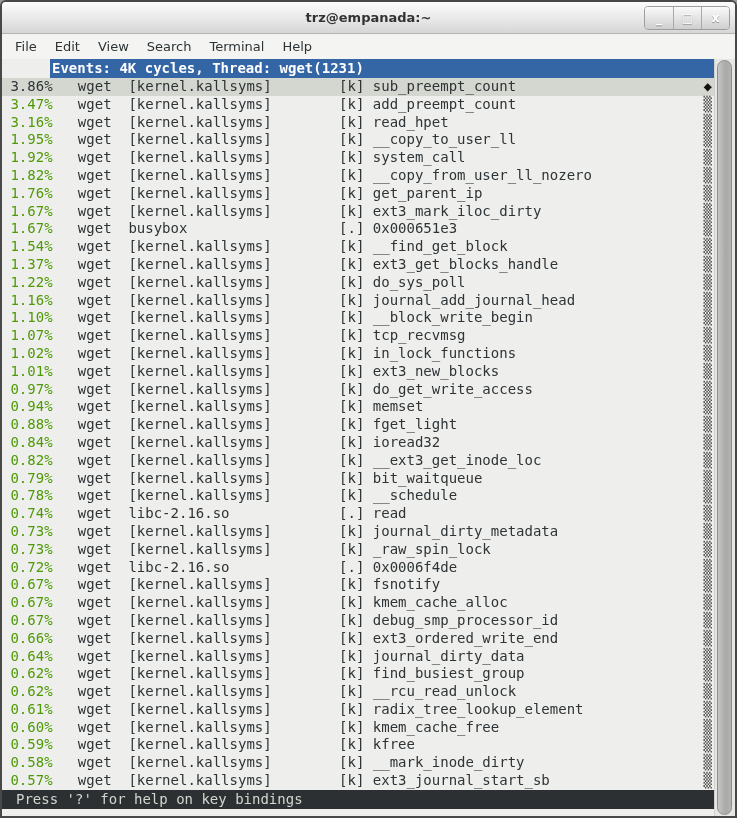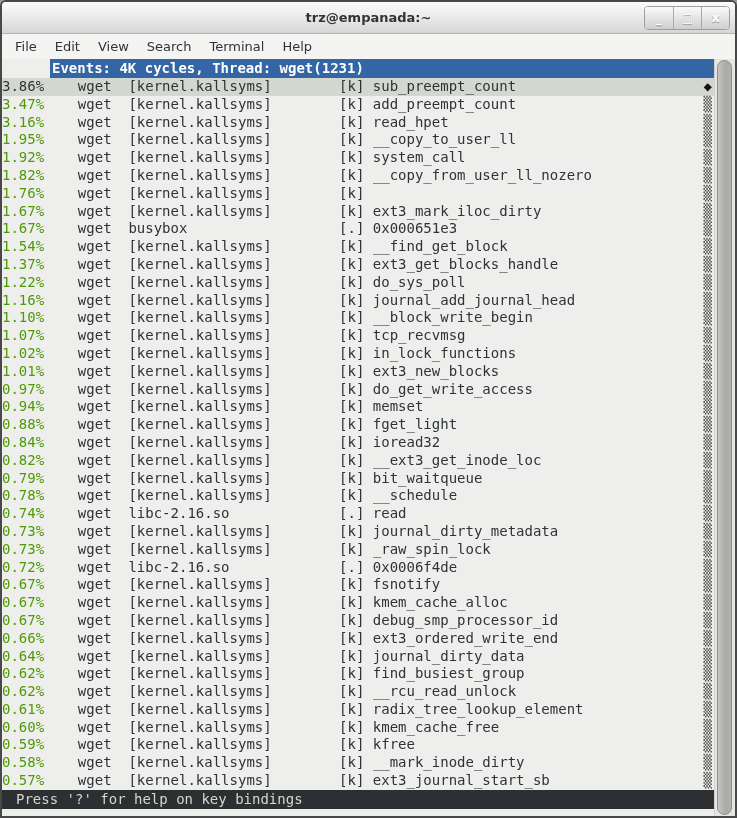--- a/index.html
+++ b/index.html
@@ -67,21 +67,21 @@
     flex:0 0 19px; height:19px; line-height:19px;
     background:#3465a4; color:#ffffff; font-weight:bold;
     padding-left:2px; white-space:pre; overflow:hidden;margin-left:48px;
   }
   .rows { flex:0 0 712px; overflow:hidden; }
   .row {
     height:17.8px; line-height:17.8px;
     display:flex; white-space:pre;
     color:#2e3436;
   }
-  .row .c-pct  { flex:0 0 7ch; width:7ch; text-align:left; color:#4e9a06; }
+  .row .c-pct  { flex:0 0 7ch; width:7ch; text-align:center; color:#4e9a06; }
   .row .c-comm { flex:0 0 4ch; width:4ch; margin-left:2ch; }
   .row .c-dso  { flex:0 0 25ch; width:25ch; margin-left:2ch; }
   .row .c-priv { flex:0 0 4ch; width:4ch; }
   .row .c-sym  { flex:1 1 auto; min-width:0; overflow:hidden; }
   .row .c-scroll {
     flex:0 0 auto; margin-left:auto; padding-right:2px;
     color:#4d4d4a; font-size:14px;
   }
   .row.selected { background:#d3d7cf; }
   .row.selected .c-pct { color:#2e3436; }
@@ -134,21 +134,21 @@
   <div class="termwrap">
     <div class="term">
       <div class="perf-header">Events: 4K cycles, Thread: wget(1231)</div>
       <div class="rows" id="rows">
           <div class="row selected"><span class="c-pct">3.86%</span><span class="c-comm">wget</span><span class="c-dso">[kernel.kallsyms]</span><span class="c-priv">[k]</span><span class="c-sym">sub_preempt_count</span><span class="c-scroll">◆</span></div>
           <div class="row"><span class="c-pct">3.47%</span><span class="c-comm">wget</span><span class="c-dso">[kernel.kallsyms]</span><span class="c-priv">[k]</span><span class="c-sym">add_preempt_count</span><span class="c-scroll">▒</span></div>
           <div class="row"><span class="c-pct">3.16%</span><span class="c-comm">wget</span><span class="c-dso">[kernel.kallsyms]</span><span class="c-priv">[k]</span><span class="c-sym">read_hpet</span><span class="c-scroll">▒</span></div>
           <div class="row"><span class="c-pct">1.95%</span><span class="c-comm">wget</span><span class="c-dso">[kernel.kallsyms]</span><span class="c-priv">[k]</span><span class="c-sym">__copy_to_user_ll</span><span class="c-scroll">▒</span></div>
           <div class="row"><span class="c-pct">1.92%</span><span class="c-comm">wget</span><span class="c-dso">[kernel.kallsyms]</span><span class="c-priv">[k]</span><span class="c-sym">system_call</span><span class="c-scroll">▒</span></div>
           <div class="row"><span class="c-pct">1.82%</span><span class="c-comm">wget</span><span class="c-dso">[kernel.kallsyms]</span><span class="c-priv">[k]</span><span class="c-sym">__copy_from_user_ll_nozero</span><span class="c-scroll">▒</span></div>
-          <div class="row"><span class="c-pct">1.76%</span><span class="c-comm">wget</span><span class="c-dso">[kernel.kallsyms]</span><span class="c-priv">[k]</span><span class="c-scroll">▒</span></div>
+          <div class="row"><span class="c-pct">1.76%</span><span class="c-comm">wget</span><span class="c-dso">[kernel.kallsyms]</span><span class="c-priv">[k]</span><span class="c-sym">get_parent_ip</span><span class="c-scroll">▒</span></div>
           <div class="row"><span class="c-pct">1.67%</span><span class="c-comm">wget</span><span class="c-dso">[kernel.kallsyms]</span><span class="c-priv">[k]</span><span class="c-sym">ext3_mark_iloc_dirty</span><span class="c-scroll">▒</span></div>
           <div class="row"><span class="c-pct">1.67%</span><span class="c-comm">wget</span><span class="c-dso">busybox</span><span class="c-priv">[.]</span><span class="c-sym">0x000651e3</span><span class="c-scroll">▒</span></div>
           <div class="row"><span class="c-pct">1.54%</span><span class="c-comm">wget</span><span class="c-dso">[kernel.kallsyms]</span><span class="c-priv">[k]</span><span class="c-sym">__find_get_block</span><span class="c-scroll">▒</span></div>
           <div class="row"><span class="c-pct">1.37%</span><span class="c-comm">wget</span><span class="c-dso">[kernel.kallsyms]</span><span class="c-priv">[k]</span><span class="c-sym">ext3_get_blocks_handle</span><span class="c-scroll">▒</span></div>
           <div class="row"><span class="c-pct">1.22%</span><span class="c-comm">wget</span><span class="c-dso">[kernel.kallsyms]</span><span class="c-priv">[k]</span><span class="c-sym">do_sys_poll</span><span class="c-scroll">▒</span></div>
           <div class="row"><span class="c-pct">1.16%</span><span class="c-comm">wget</span><span class="c-dso">[kernel.kallsyms]</span><span class="c-priv">[k]</span><span class="c-sym">journal_add_journal_head</span><span class="c-scroll">▒</span></div>
           <div class="row"><span class="c-pct">1.10%</span><span class="c-comm">wget</span><span class="c-dso">[kernel.kallsyms]</span><span class="c-priv">[k]</span><span class="c-sym">__block_write_begin</span><span class="c-scroll">▒</span></div>
           <div class="row"><span class="c-pct">1.07%</span><span class="c-comm">wget</span><span class="c-dso">[kernel.kallsyms]</span><span class="c-priv">[k]</span><span class="c-sym">tcp_recvmsg</span><span class="c-scroll">▒</span></div>
           <div class="row"><span class="c-pct">1.02%</span><span class="c-comm">wget</span><span class="c-dso">[kernel.kallsyms]</span><span class="c-priv">[k]</span><span class="c-sym">in_lock_functions</span><span class="c-scroll">▒</span></div>
           <div class="row"><span class="c-pct">1.01%</span><span class="c-comm">wget</span><span class="c-dso">[kernel.kallsyms]</span><span class="c-priv">[k]</span><span class="c-sym">ext3_new_blocks</span><span class="c-scroll">▒</span></div>

